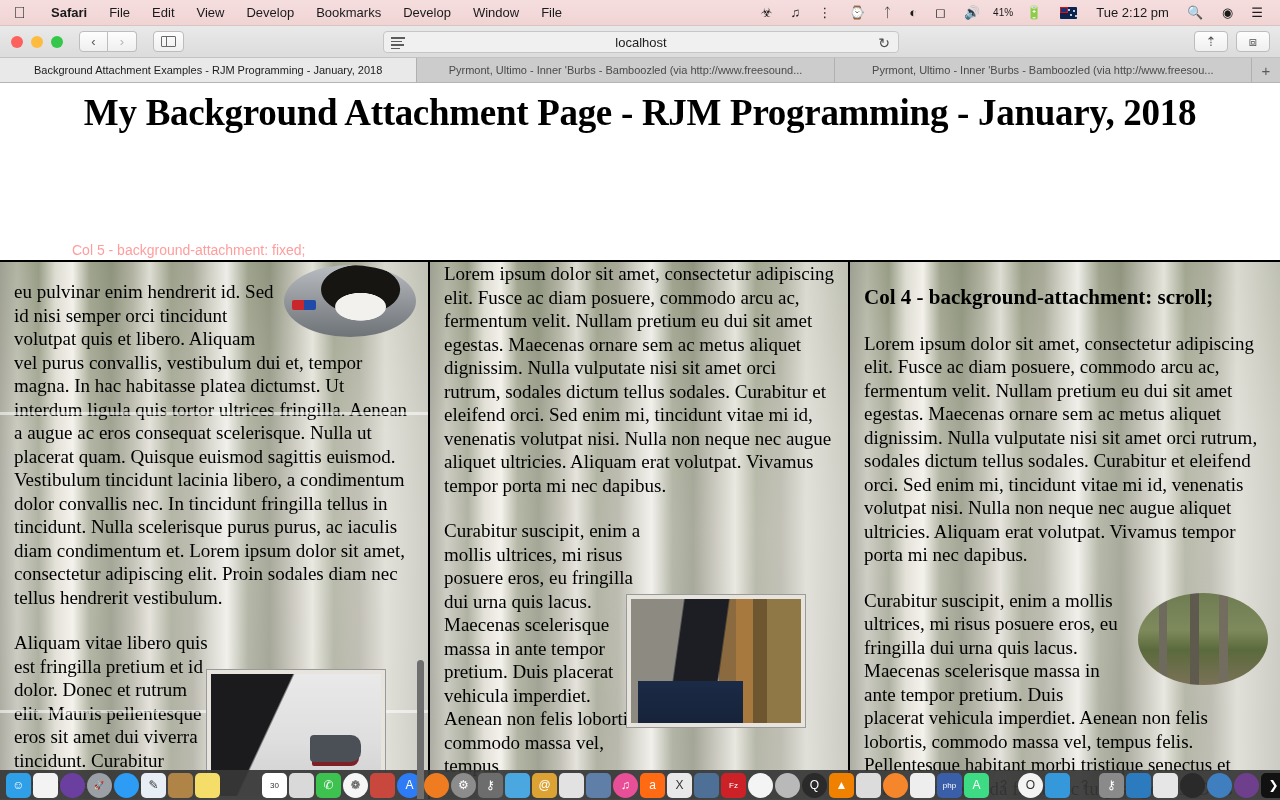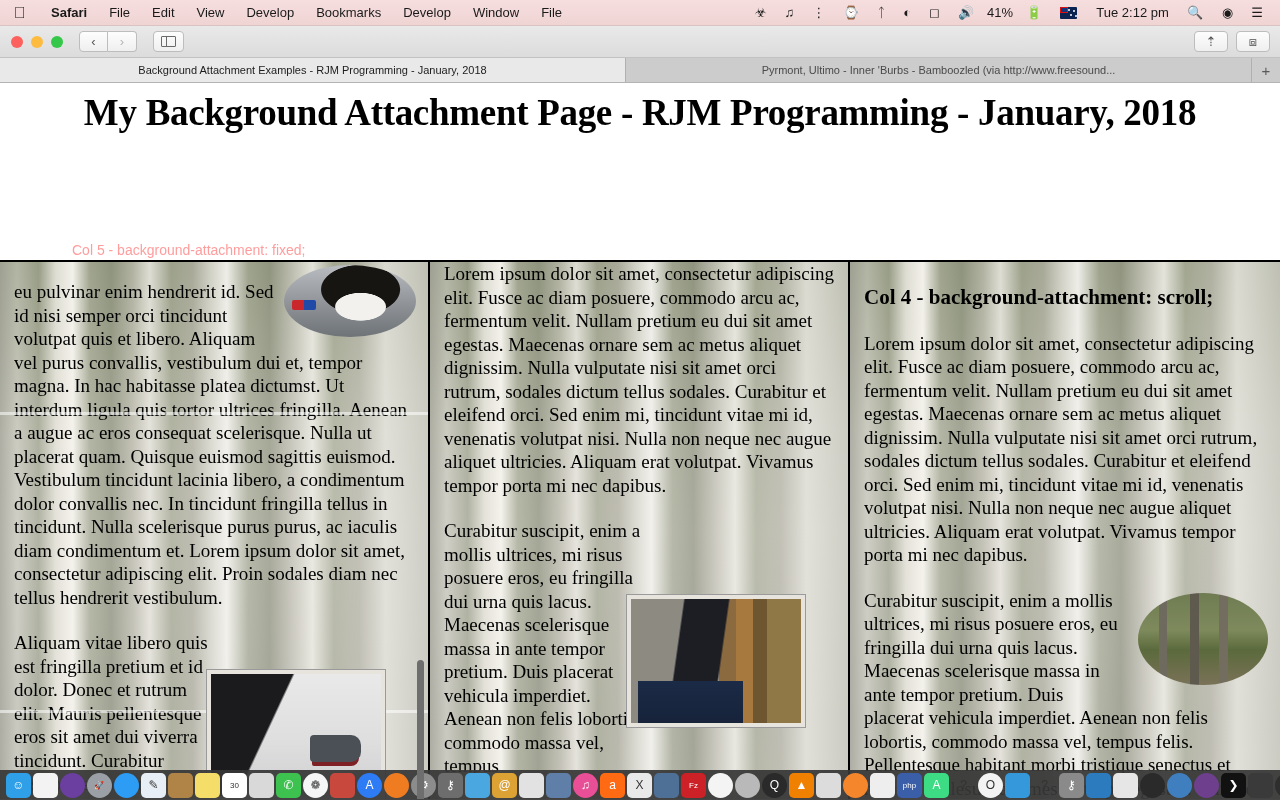--- a/index.html
+++ b/index.html
@@ -28,21 +28,21 @@
   #menubar .mitem.bold { font-weight: bold; }
   #menu-right {
     margin-left: auto; display: flex; align-items: center;
     gap: 0px; padding-right: 8px;
   }
   #menu-right .sicon {
     padding: 0 9px; font-size: 13px; display: flex;
     align-items: center; justify-content: center; height: 26px;
   }
   #menu-right .clock { padding: 0 10px; font-size: 13px; }
-  #menu-right .batt { font-size: 13px; padding: 0 4px; }
+  #menu-right .batt { font-size: 10px; padding: 0 4px; }
   .flagbox {
     width: 17px; height: 12px; display: inline-block;
     background: #0a2351; position: relative; border-radius: 1px;
     overflow: hidden;
   }
   .flagbox:before {
     content:""; position:absolute; left:0; top:0;
     width:8px; height:6px; background:#13377a;
     box-shadow: inset 0 0 0 1px #d11;
   }
@@ -392,33 +392,46 @@
 
     <div class="navbtns">
       <div class="navbtn first">‹</div>
       <div class="navbtn last">›</div>
     </div>
 
     <div class="sidebtn">
       <div class="sb-in"></div>
     </div>
 
+    <div id="urlbar">
+      <div class="reader">
+          <i></i>
+          <i></i>
+          <i></i>
+          <i></i>
+        </div>
+      <span>localhost</span>
+      <div class="reload">↻</div>
+    </div>
 
     <div class="tb-right">
       <div class="tbtn">⇡</div>
       <div class="tbtn">⧈</div>
     </div>
   </div>
 
   <div id="tabbar">
     <div class="tab active">
       <span>Background Attachment Examples - RJM Programming - January, 2018</span>
     </div>
     <div class="tab">
       <span>Pyrmont, Ultimo - Inner 'Burbs - Bamboozled (via http://www.freesound...</span>
+    </div>
+    <div class="tab">
+      <span>Pyrmont, Ultimo - Inner 'Burbs - Bamboozled (via http://www.freesou...</span>
     </div>
     <div id="newtab">+</div>
   </div>
 
   <div id="page">
 
     <h1 id="page-title">My Background Attachment Page - RJM Programming - January, 2018</h1>
 
     <div id="col1-label">Col 5 - background-attachment: fixed;</div>
     <div id="hr"></div>
@@ -459,21 +472,21 @@
       <div class="dkicon round" style="background: rgb(107, 63, 160);"></div>
       <div class="dkicon round" style="background: rgb(154, 160, 166);">
         <span style="font-size: 8px; color: rgb(255, 255, 255);">🚀</span>
       </div>
       <div class="dkicon round" style="background: rgb(45, 156, 245);"></div>
       <div class="dkicon" style="background: rgb(232, 238, 245);">
         <span style="font-size: 12px; color: rgb(51, 51, 51);">✎</span>
       </div>
       <div class="dkicon" style="background: rgb(176, 132, 71);"></div>
       <div class="dkicon" style="background: rgb(245, 221, 106);"></div>
-      <div class="dkicon" style="background: rgb(255, 255, 255);">
+      <div class="dkicon" style="background: rgb(255, 255, 255); margin-left: 40px;">
         <span style="font-size: 8px; color: rgb(51, 51, 51);">30</span>
       </div>
       <div class="dkicon" style="background: rgb(217, 217, 217);"></div>
       <div class="dkicon" style="background: rgb(61, 193, 79);">
         <span style="font-size: 12px; color: rgb(255, 255, 255);">✆</span>
       </div>
       <div class="dkicon round" style="background: rgb(246, 246, 246);">
         <span style="font-size: 12px; color: rgb(51, 51, 51);">❁</span>
       </div>
       <div class="dkicon" style="background: rgb(200, 72, 62);"></div>

